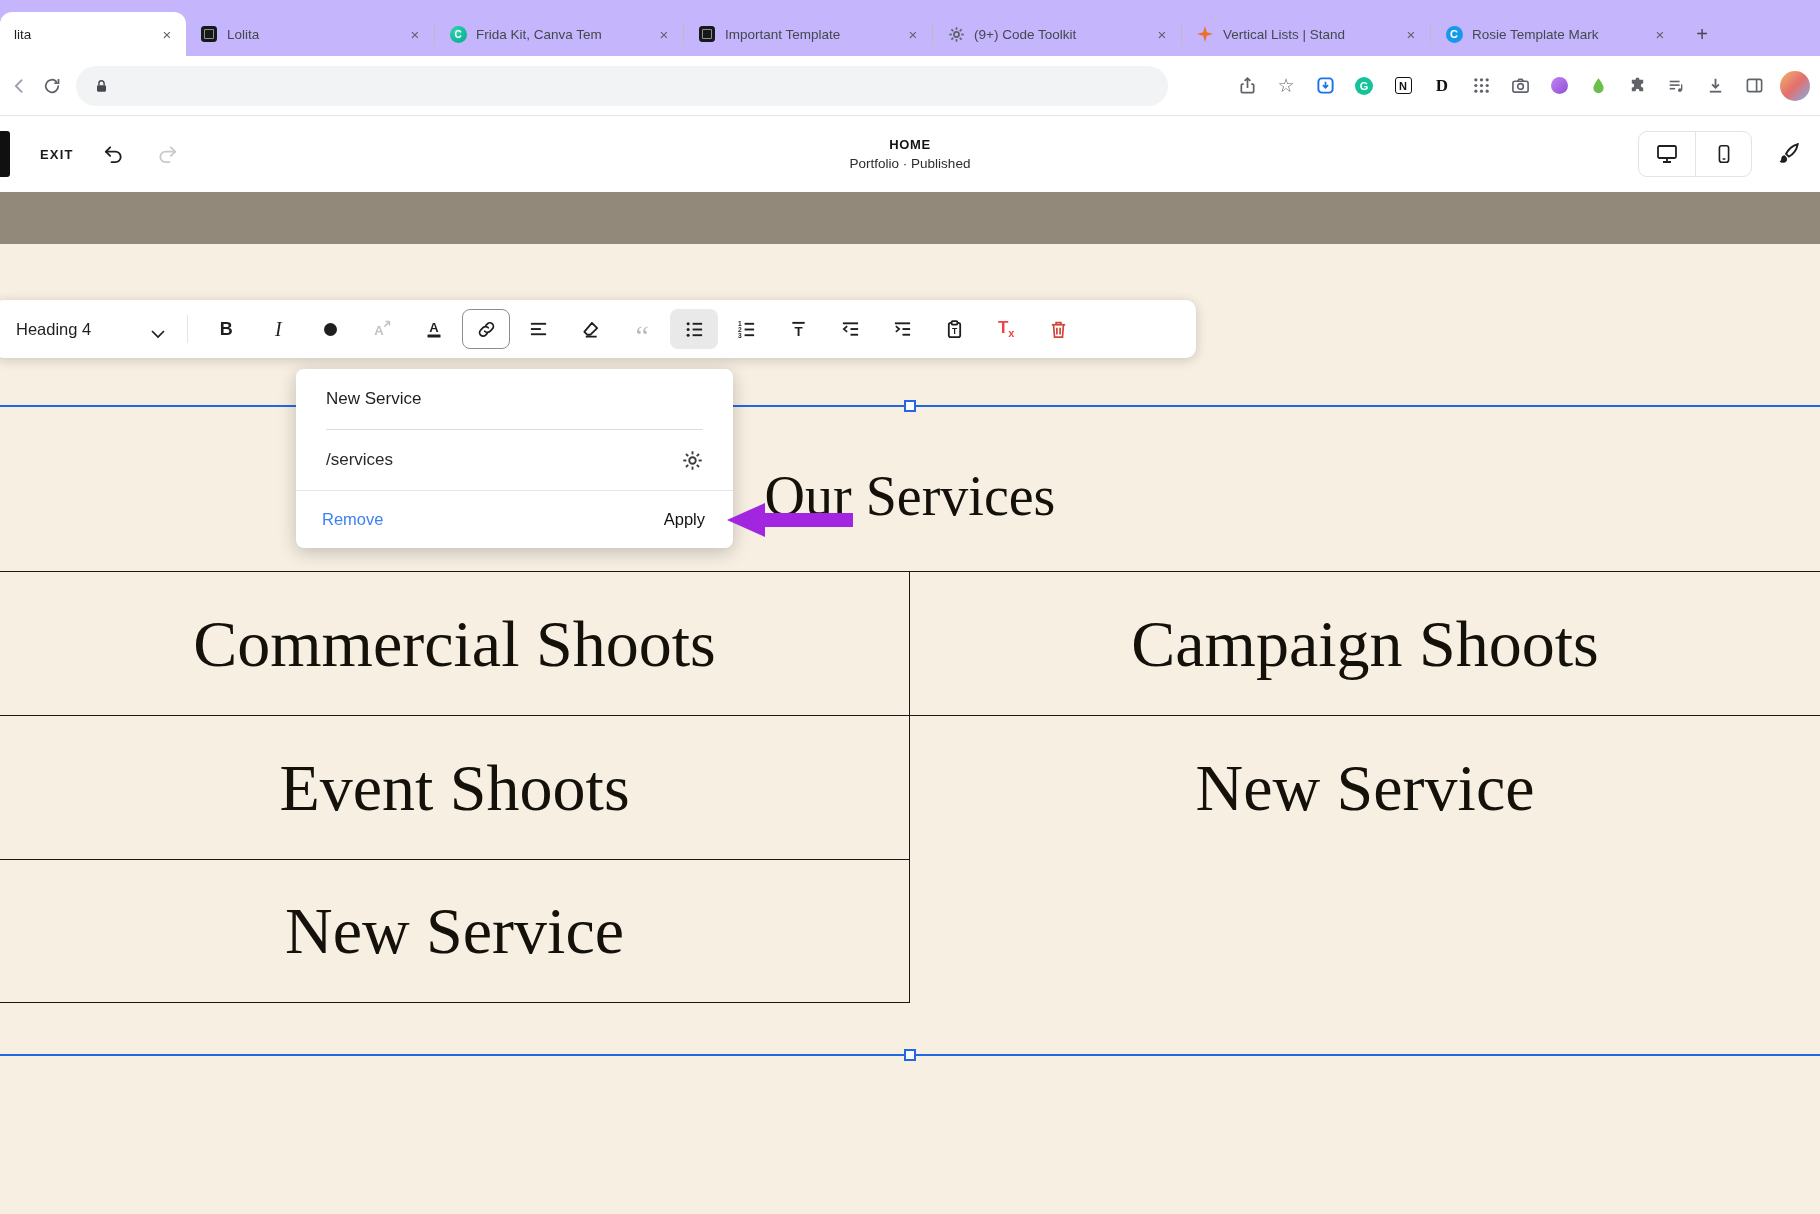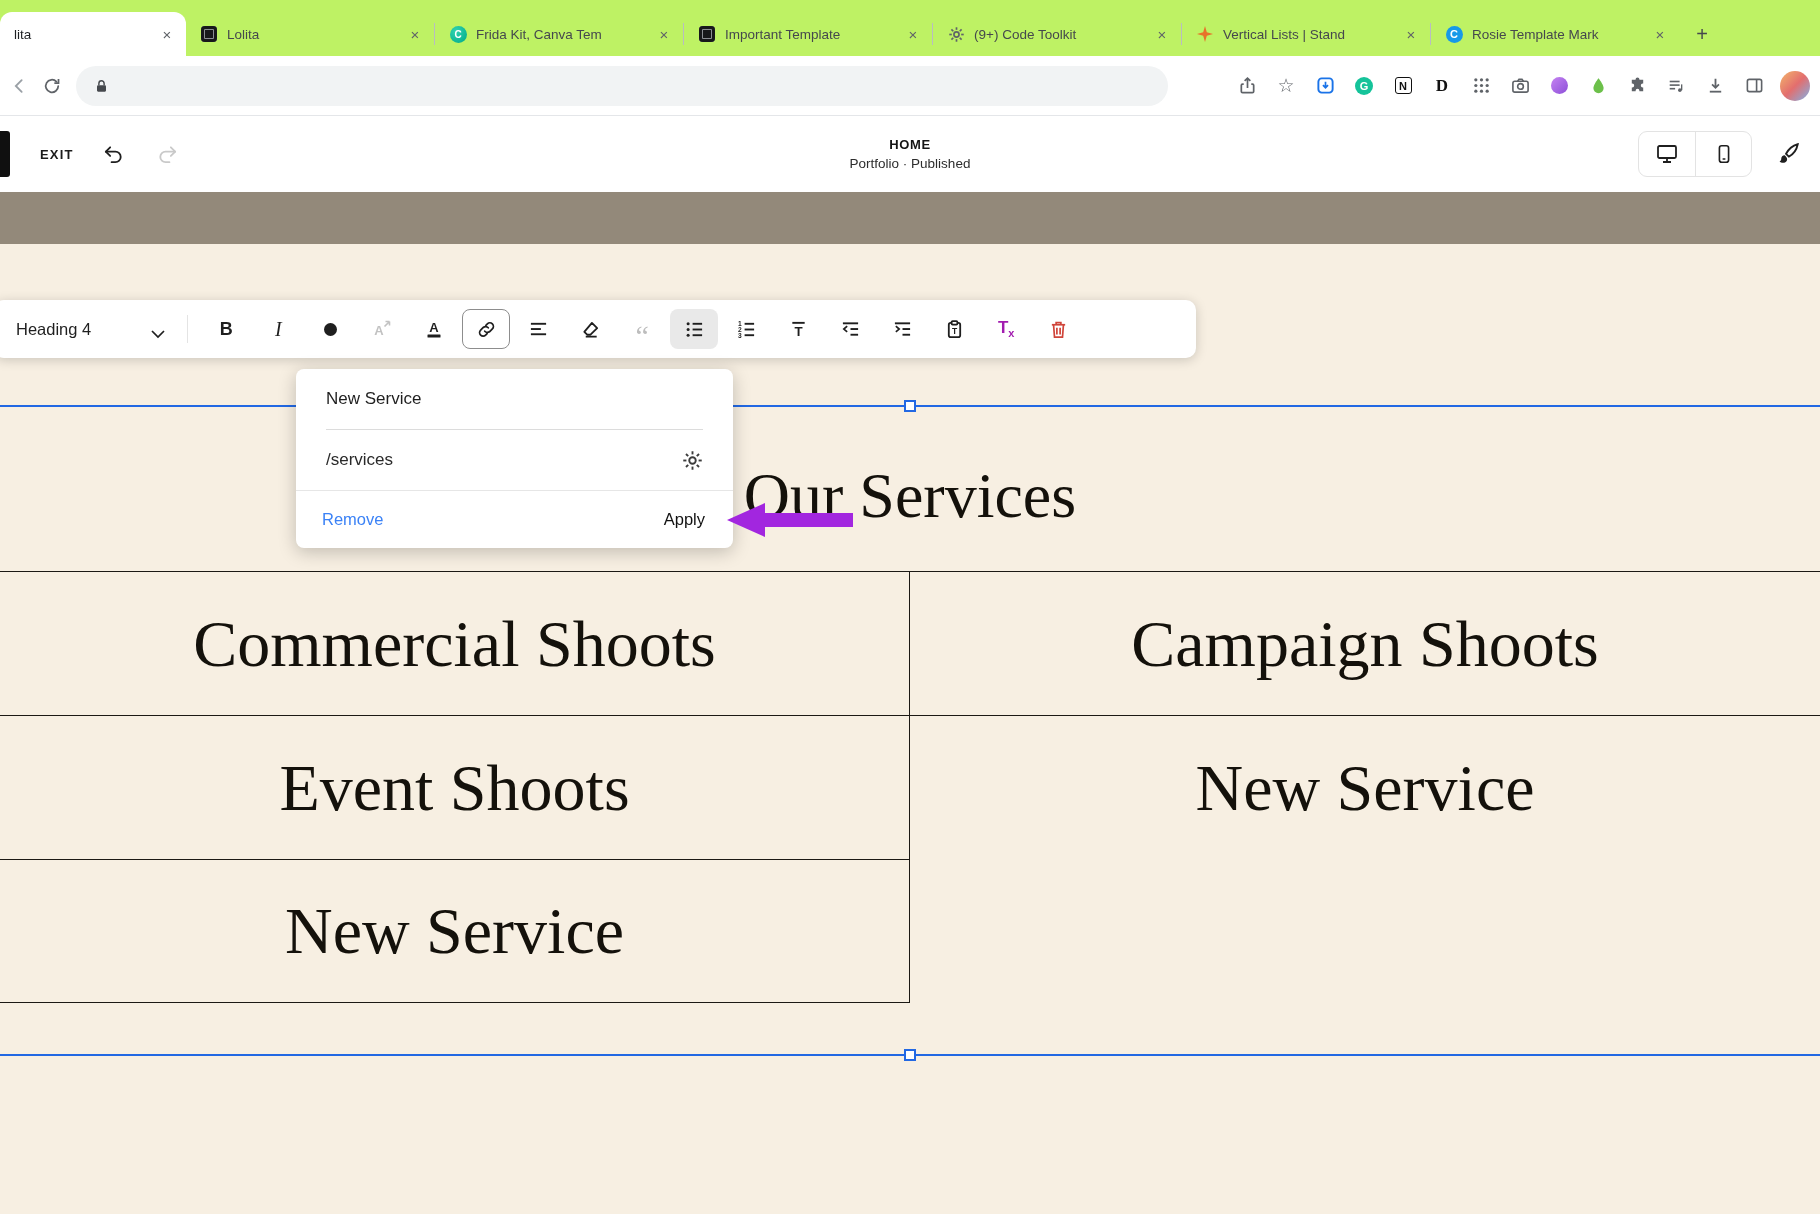--- a/index.html
+++ b/index.html
@@ -1,20 +1,20 @@
 <!DOCTYPE html>
 <html><head>
 <meta charset="utf-8">
 <style>
   * { margin:0; padding:0; box-sizing:border-box; }
   html,body { width:1820px; height:1214px; overflow:hidden; }
   body { position:relative; font-family:"Liberation Sans", sans-serif; background:#f7efe2; }
 
   
-  .tabbar { position:absolute; top:0; left:0; width:1820px; height:56px; background:#bef264; display:flex; align-items:flex-end; }
+  .tabbar { position:absolute; top:0; left:0; width:1820px; height:56px; background:#c4b5fd; display:flex; align-items:flex-end; }
   .tab { height:44px; display:flex; align-items:center; padding:0 10px 0 14px; border-radius:12px 12px 0 0; color:#45484d; font-size:13.5px; position:relative; cursor:pointer; }
   .tab.active { background:#ffffff; color:#1f2125; width:186px; }
   .tab.inactive { width:248px; }
   .tab-sep { width:1px; height:22px; background:#b9bcc1; margin-bottom:11px; }
   .tab-label { flex:1; white-space:nowrap; overflow:hidden; }
   .tab-close { width:18px; height:18px; border-radius:50%; display:flex; align-items:center; justify-content:center; font-size:15px; color:#5f6368; margin-left:6px; flex:none; }
   .fav { width:18px; height:18px; flex:none; margin-right:9px; display:flex; align-items:center; justify-content:center; }
   .fav-darksq { width:16px; height:16px; background:#17181a; border-radius:4px; box-shadow:inset 0 0 0 3px #17181a, inset 0 0 0 4px #8a8d92; }
   .fav-green { width:17px; height:17px; background:radial-gradient(circle at 35% 30%, #2fd3b0, #00a887); border-radius:50%; color:#fff; font-size:10px; font-weight:700; display:flex; align-items:center; justify-content:center; }
   .fav-blue { width:17px; height:17px; background:#1799e8; border-radius:50%; color:#fff; font-size:11px; font-weight:700; display:flex; align-items:center; justify-content:center; }
@@ -56,21 +56,21 @@
       radial-gradient(150px 40px at 13% 65%, #bd8e66 0%, rgba(189,142,102,0) 75%),
       radial-gradient(260px 60px at 34% 35%, rgba(214,208,196,.55) 0%, rgba(214,208,196,0) 80%),
       radial-gradient(140px 34px at 88% 75%, rgba(40,35,28,.55) 0%, rgba(40,35,28,0) 80%),
       linear-gradient(90deg,#6b6052 0%, #8e8univ 8%, #9a8d7a 18%, #a59a89 34%, #988e7d 52%, #8e8575 70%, #7b7265 88%, #6d655a 100%);
     background-color:#93897a; }
 
   
   .canvas { position:absolute; top:244px; left:0; width:1820px; height:970px; background:#f7efe2; }
 
   .page-heading { position:absolute; top:448px; left:0; width:1820px; height:96px; line-height:96px; text-align:center;
-    font-family:"Liberation Serif", serif; font-size:64px; color:#14110b; z-index:2; }
+    font-family:"Liberation Serif", serif; font-size:56px; color:#14110b; z-index:2; }
 
   .services-table { position:absolute; top:571px; left:0; width:1820px; display:grid; grid-template-columns:1fr 1fr; grid-auto-rows:144px; z-index:1; }
   .cell { display:flex; align-items:center; justify-content:center; font-family:"Liberation Serif", serif; font-size:66px; color:#14110b; border-top:1px solid #1c1914; cursor:pointer; }
   .cell:nth-child(odd) { border-right:1px solid #1c1914; }
   .cell:nth-child(5), .cell:nth-child(6) { border-bottom:1px solid #1c1914; }
 
   .selection-line { position:absolute; left:0; width:1820px; height:2px; background:#2268e3; z-index:10; }
   .sel-1 { top:405px; } .sel-2 { top:1054px; }
   .sel-handle { position:absolute; left:calc(50% - 6px); top:-5px; width:12px; height:12px; background:#ffffff; border:2px solid #2268e3; cursor:grab; }
 
@@ -80,21 +80,21 @@
   .style-select { display:flex; align-items:flex-end; gap:60px; cursor:pointer; padding-right:10px; }
   .style-label { font-size:16.5px; color:#1f1f1f; }
   .tb-div { width:1px; height:28px; background:#e4e4e4; margin:0 12px; flex:none; }
   .tb-btn { width:48px; height:40px; border-radius:8px; display:flex; align-items:center; justify-content:center; flex:none; cursor:pointer; margin:0 2px; }
   .tb-btn.outlined { border:1.5px solid #8d8d8d; }
   .tb-btn.activebg { background:#e9e9e9; }
   .glyph-b { font-size:18px; font-weight:800; color:#1f1f1f; }
   .glyph-i { font-family:"Liberation Serif", serif; font-style:italic; font-size:20px; color:#1f1f1f; }
   .glyph-dot { width:13px; height:13px; border-radius:50%; background:#1f1f1f; }
   .glyph-quote { font-family:"Liberation Serif", serif; font-size:30px; line-height:10px; color:#bdbdbd; padding-top:14px; }
-  .glyph-tx { font-size:17px; font-weight:700; color:#a21caf; }
+  .glyph-tx { font-size:17px; font-weight:700; color:#ef4444; }
   .glyph-tx sub { font-size:11px; font-weight:700; }
 
   
   .link-popover { position:absolute; top:369px; left:296px; width:437px; height:179px; background:#ffffff; border-radius:8px;
     box-shadow:0 4px 18px rgba(0,0,0,.22); z-index:40; }
   .lp-row1 { height:61px; display:flex; align-items:center; margin:0 30px; border-bottom:1px solid #dcdcdc; }
   .lp-row1 input { width:100%; border:none; outline:none; background:transparent; font-size:17px; color:#1f1f1f; font-family:inherit; }
   .lp-row2 { height:61px; display:flex; align-items:center; padding:0 30px; border-bottom:1px solid #e6e6e6; }
   .lp-row2 input { flex:1; border:none; outline:none; background:transparent; font-size:17px; color:#2a2a2a; font-family:inherit; }
   .lp-gear { flex:none; cursor:pointer; display:flex; }

